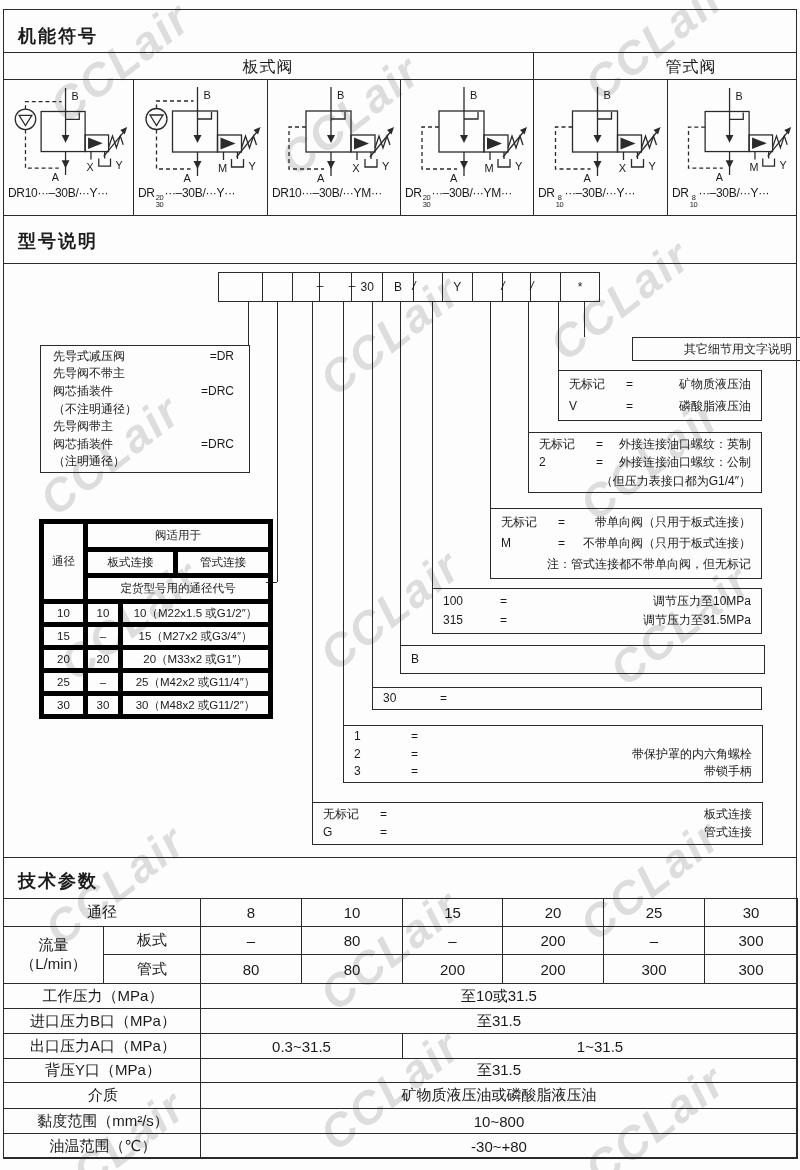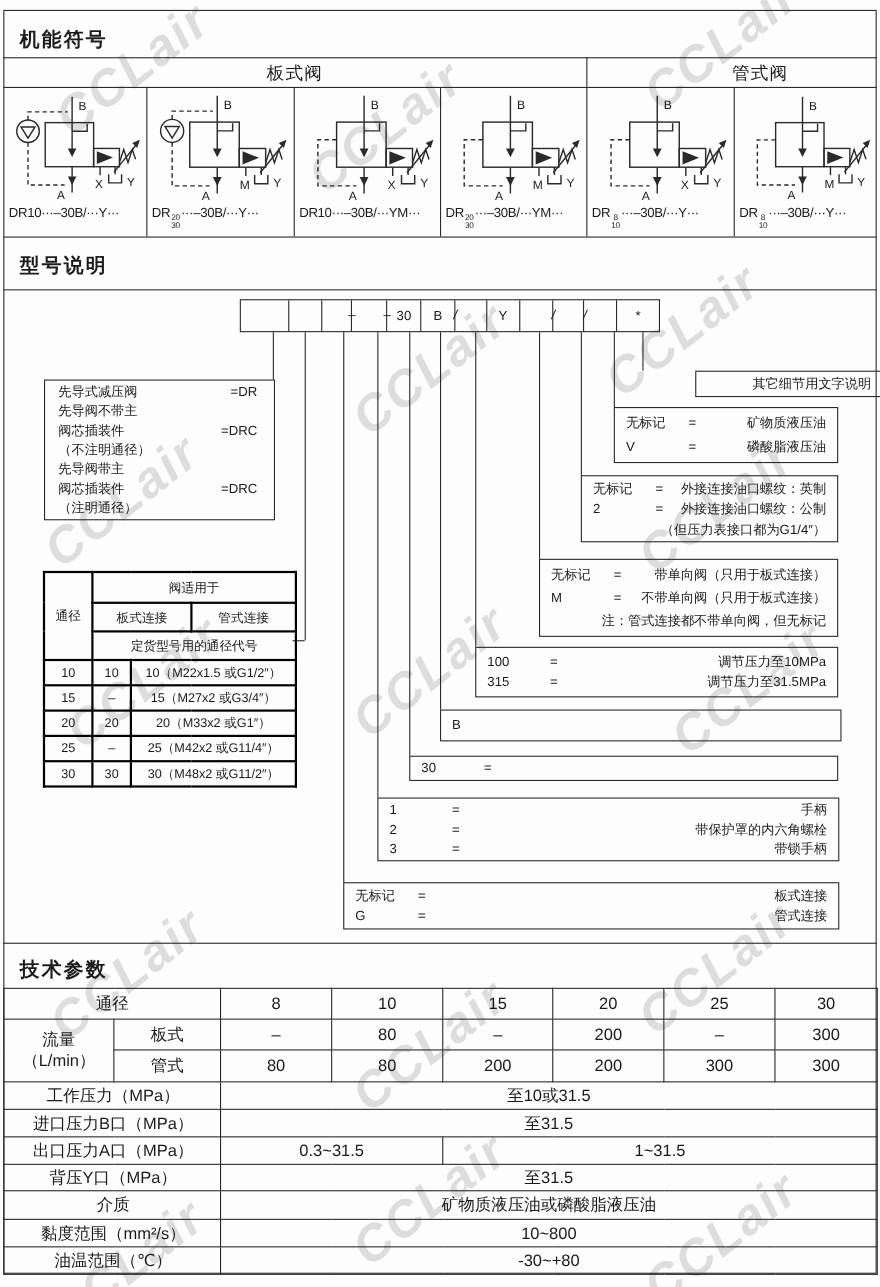--- a/index.html
+++ b/index.html
@@ -35,21 +35,21 @@
   .lbox { position:absolute; border:1px solid #2a2a2a; display:flex; flex-direction:column; justify-content:space-evenly; font-size:12px; background:transparent; }
   .lrow { display:flex; align-items:center; padding:0 10px; line-height:15px; }
   .lrow .lk { width:64px; display:flex; justify-content:space-between; flex-shrink:0; }
   .lrow .lv { flex:1; text-align:right; }
   .lrow.center { justify-content:center; }
   .lrow.left-only .lv { text-align:left; }
   #boxA .lrow { padding:0 15px 0 12px; justify-content:space-between; }
   
   #size-table-wrap { position:absolute; left:39px; top:519px; }
   #size-table { border-collapse:collapse; table-layout:fixed; width:229px; }
-  #size-table td { border:2px solid #000000; font-size:11.5px; text-align:center; padding:0; white-space:nowrap; overflow:hidden; }
+  #size-table td { border:5px solid #000000; font-size:11.5px; text-align:center; padding:0; white-space:nowrap; overflow:hidden; }
   
   #params-wrap { position:absolute; left:3px; top:898px; }
   #params { border-collapse:collapse; table-layout:fixed; width:794px; }
   #params td { border:1px solid #2a2a2a; font-size:15px; padding:0; }
   #params td.c { text-align:center; }
   .lu { display:flex; justify-content:center; padding:0 10px 0 12px; }
   .flowcell { display:flex; flex-direction:column; justify-content:space-around; height:100%; text-align:center; }
   
   .wm { position:absolute; transform:translate(-50%,-50%) rotate(-38deg); font-size:46px; font-weight:700; font-style:italic; letter-spacing:2px; color:#c3c3c3; opacity:0.55; white-space:nowrap; pointer-events:none; }
 </style>
@@ -472,21 +472,20 @@
             <span>=</span>
           </span>
         </div>
       </div>
       <div class="lbox" style="left: 343px; top: 725px; width: 420px; height: 58px;">
         <div class="lrow">
       <span class="lk">
             <span>1</span>
             <span>=</span>
           </span>
-      <span class="lv">手柄</span>
         </div>
         <div class="lrow">
       <span class="lk">
             <span>2</span>
             <span>=</span>
           </span>
       <span class="lv">带保护罩的内六角螺栓</span>
         </div>
         <div class="lrow">
       <span class="lk">

